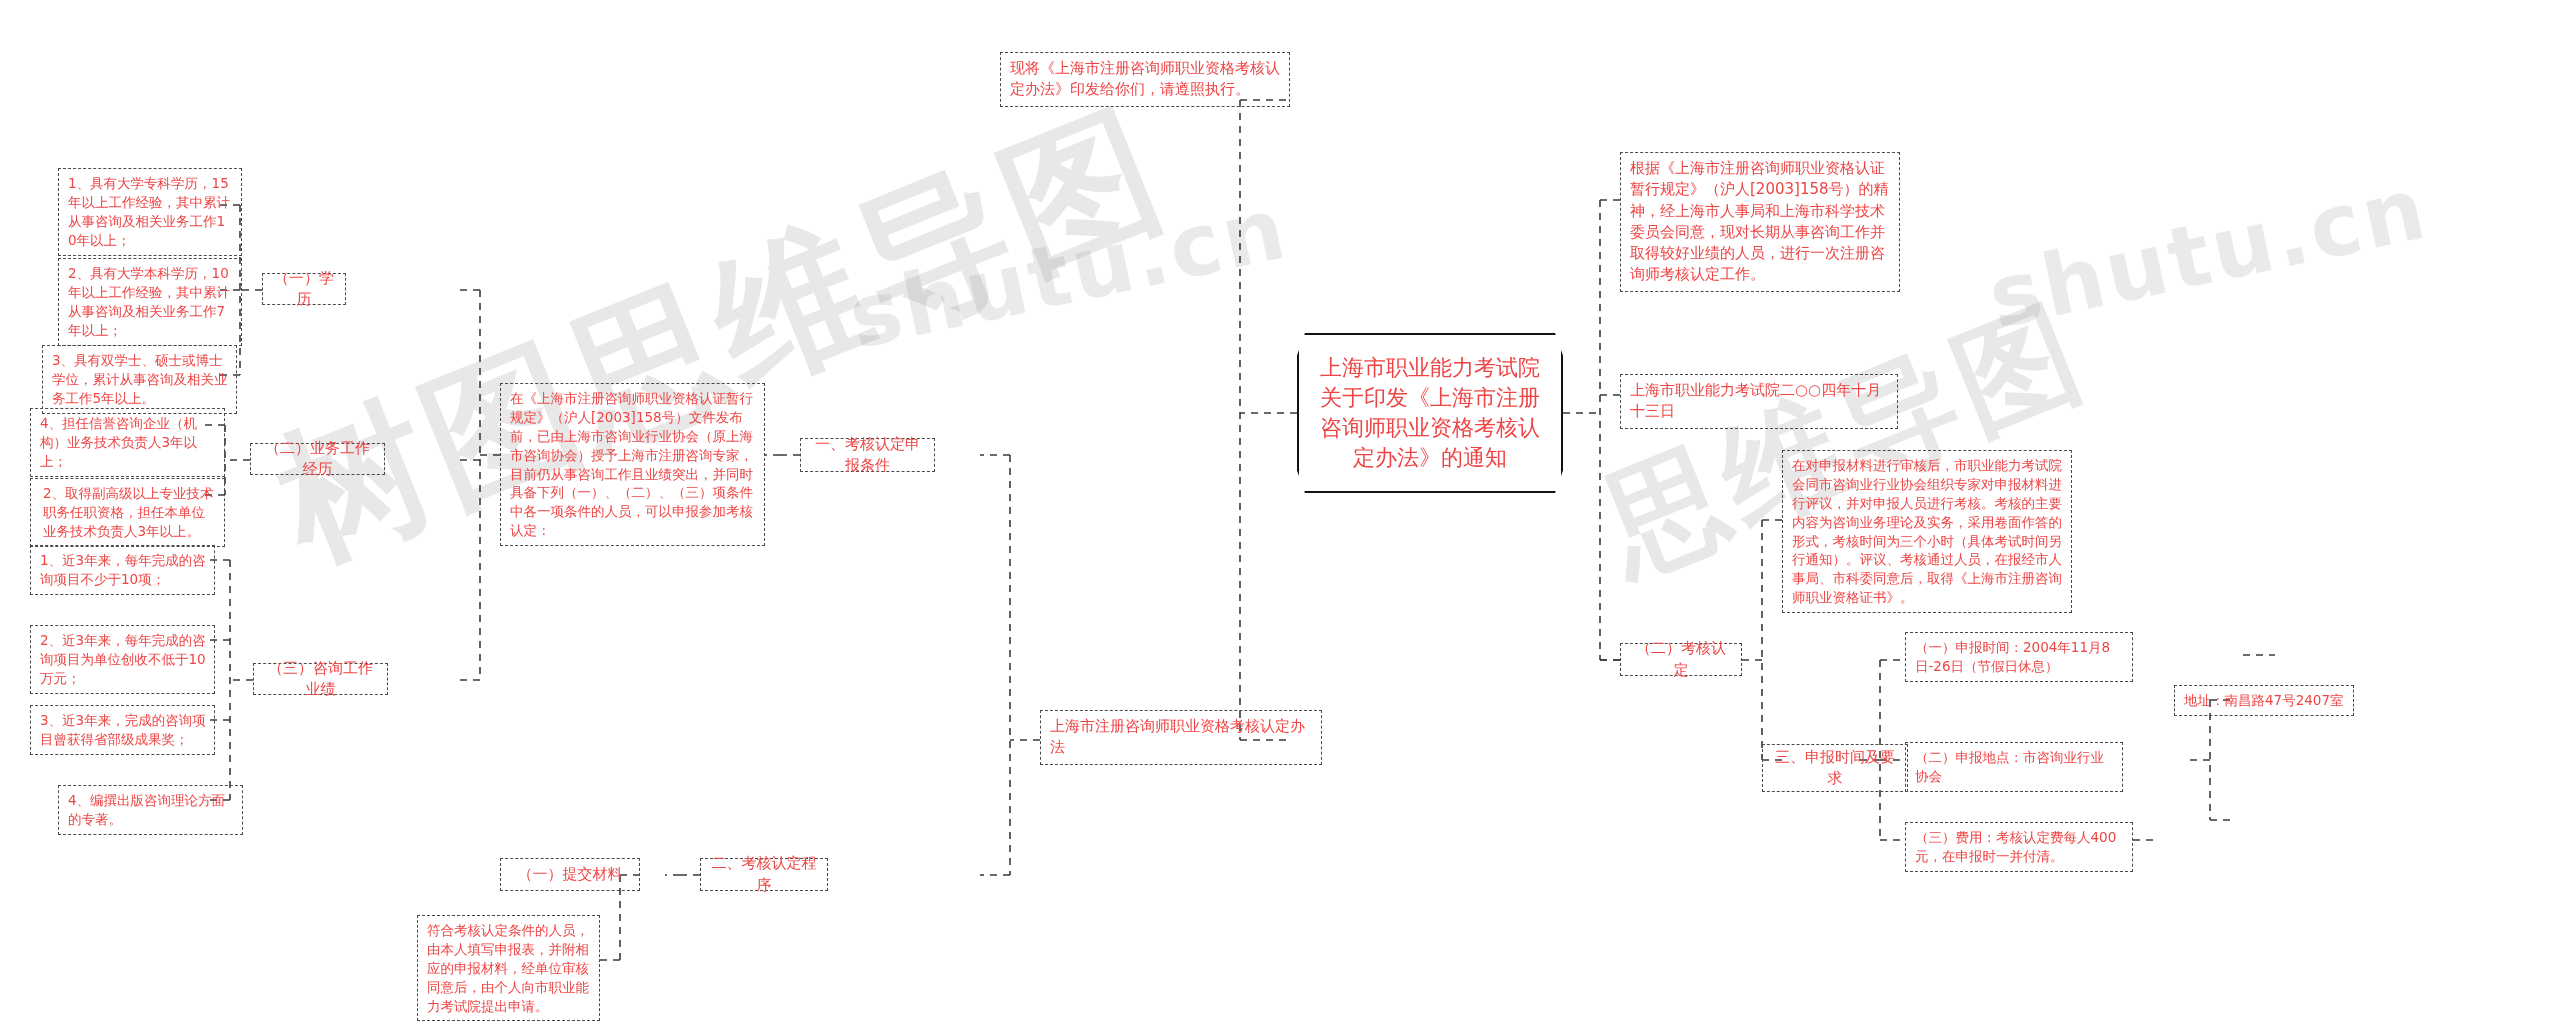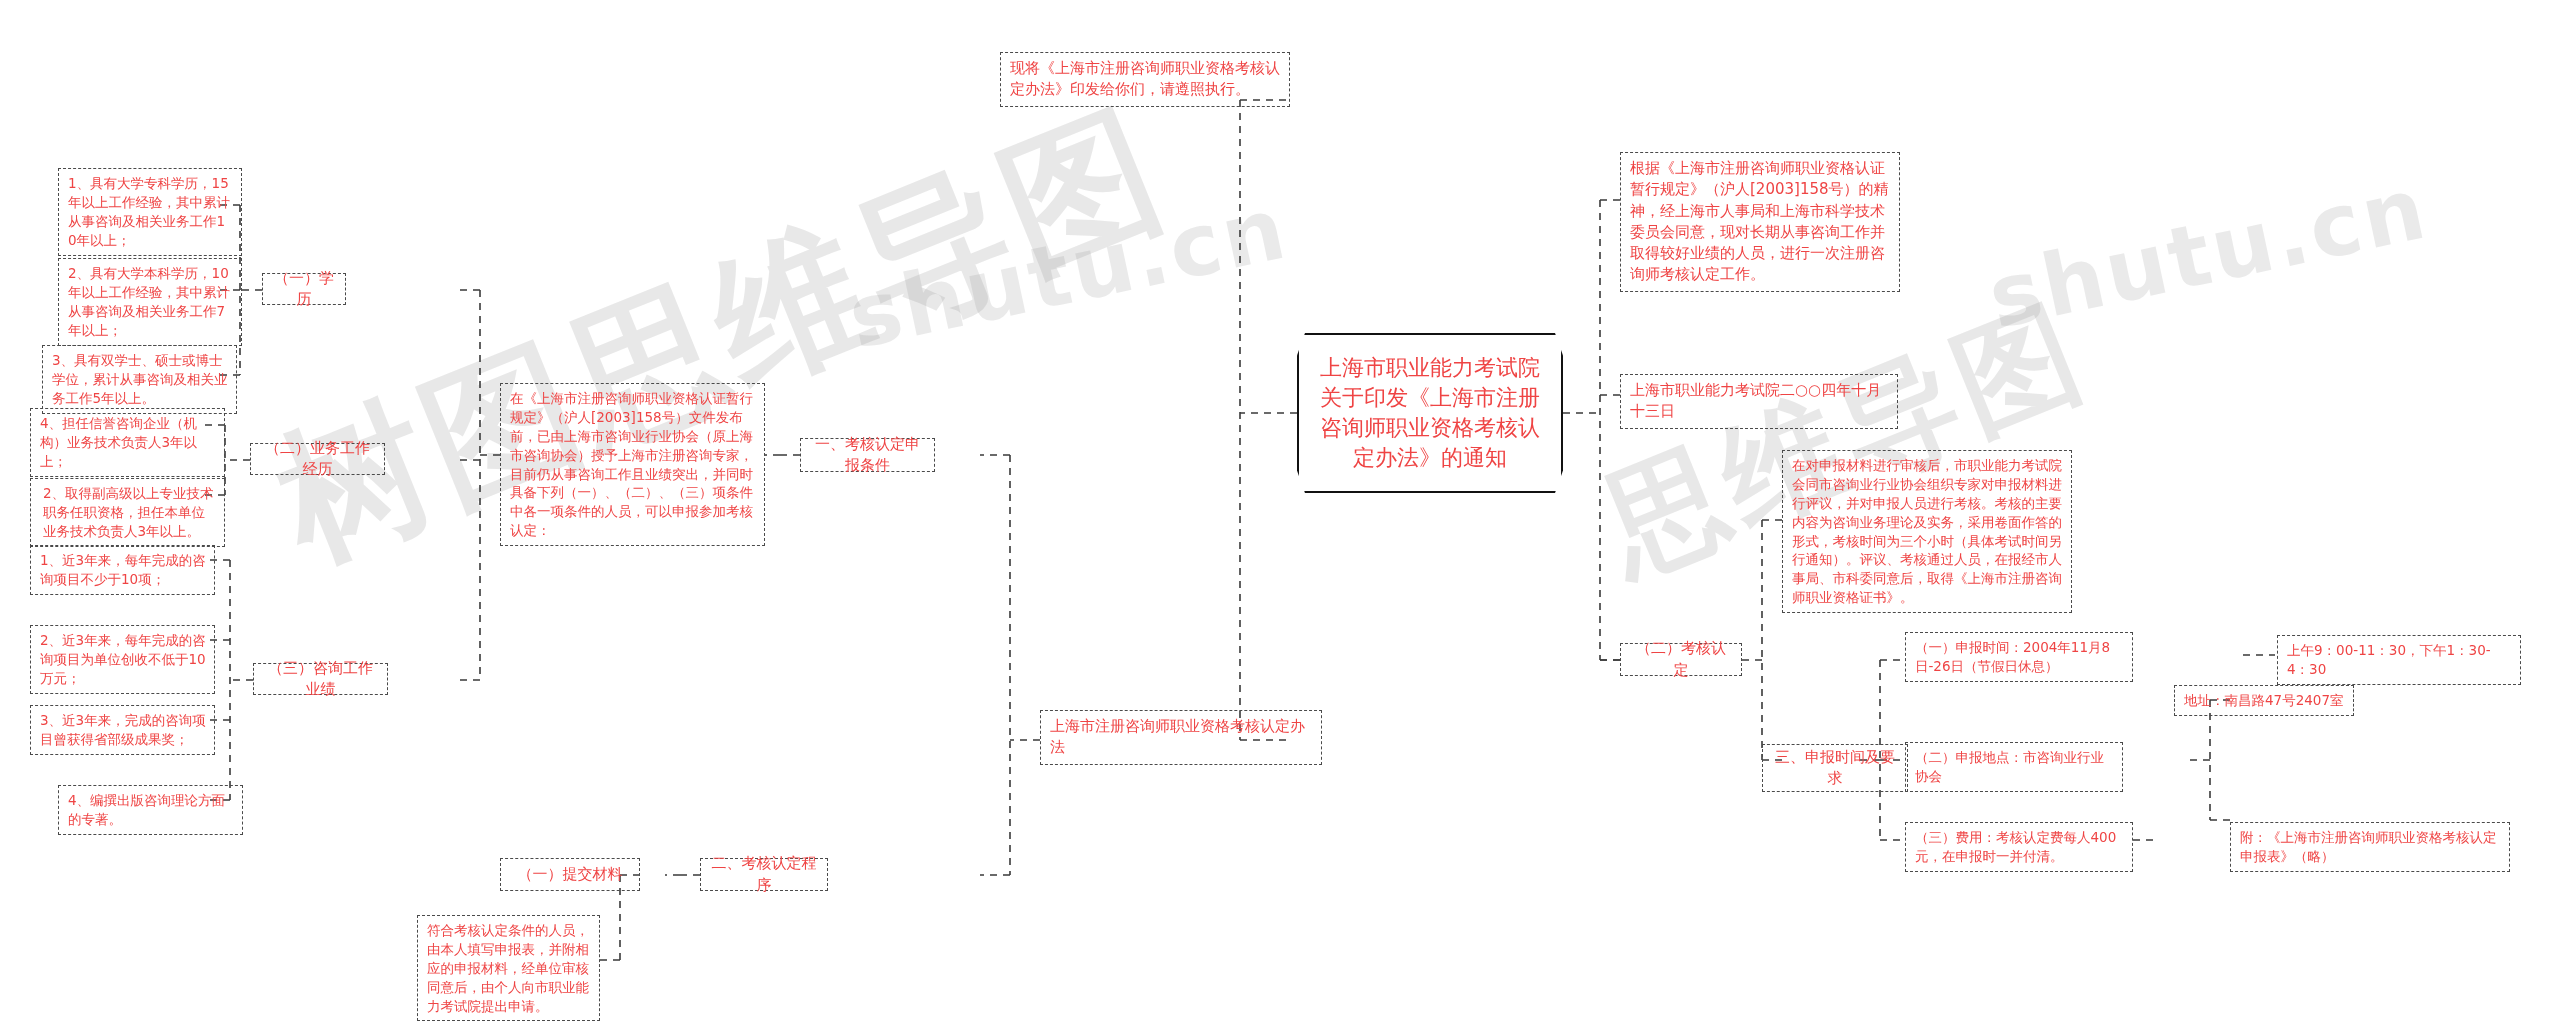--- a/index.html
+++ b/index.html
@@ -200,24 +200,22 @@
   <div class="node small" style="left:417px;top:915px;width:183px;">符合考核认定条件的人员，由本人填写申报表，并附相应的申报材料，经单位审核同意后，由个人向市职业能力考试院提出申请。</div>
 
   <div class="node lbl" style="left:1620px;top:643px;width:122px;height:33px;">（二）考核认定</div>
 
   <div class="node small" style="left:1782px;top:450px;width:290px;">在对申报材料进行审核后，市职业能力考试院会同市咨询业行业协会组织专家对申报材料进行评议，并对申报人员进行考核。考核的主要内容为咨询业务理论及实务，采用卷面作答的形式，考核时间为三个小时（具体考试时间另行通知）。评议、考核通过人员，在报经市人事局、市科委同意后，取得《上海市注册咨询师职业资格证书》。</div>
 
   <div class="node lbl" style="left:1762px;top:744px;width:146px;height:48px;">三、申报时间及要求</div>
 
   <div class="node small" style="left:1905px;top:632px;width:228px;">（一）申报时间：2004年11月8日-26日（节假日休息）</div>
 
-  <div class="node small" style="left:2277px;top:635px;width:244px;">上午9：00-11：30，下午1：30-4：30</div>
 
   <div class="node small" style="left:1905px;top:742px;width:218px;">（二）申报地点：市咨询业行业协会</div>
 
   <div class="node small" style="left:2174px;top:685px;width:180px;">地址：南昌路47号2407室</div>
 
 
   <div class="node small" style="left:1905px;top:822px;width:228px;">（三）费用：考核认定费每人400元，在申报时一并付清。</div>
 
-  <div class="node small" style="left:2230px;top:822px;width:280px;">附：《上海市注册咨询师职业资格考核认定申报表》（略）</div>
 
 </div>
 
 </body></html>

